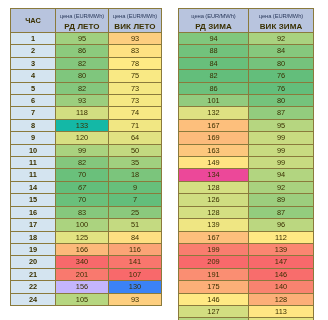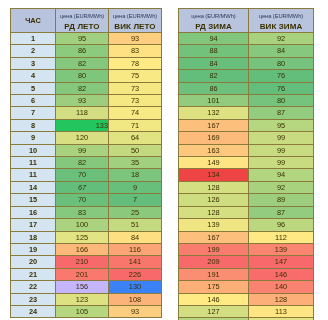--- a/index.html
+++ b/index.html
@@ -140,21 +140,21 @@
           <td class="bb bl br" style="background: rgb(156, 206, 126);">93</td>
           <td class="bl br" style="background: rgb(245, 232, 131);">73</td>
         </tr>
         <tr>
           <td class="hour">7</td>
           <td class="bt bl br" style="background: rgb(210, 222, 129);">118</td>
           <td class="bl br" style="background: rgb(247, 233, 132);">74</td>
         </tr>
         <tr>
           <td class="hour">8</td>
-          <td class="bl br" style="background: #22c55e; text-align: right;">133</td>
+          <td class="bl br" style="background: #14b8a6;">133</td>
           <td class="bl br" style="background: rgb(241, 231, 131);">71</td>
         </tr>
         <tr>
           <td class="hour">9</td>
           <td class="bb bl br" style="background: rgb(215, 223, 130);">120</td>
           <td class="bb bl br" style="background: rgb(225, 226, 130);">64</td>
         </tr>
         <tr>
           <td class="hour">10</td>
           <td class="bt bl br" style="background: rgb(169, 210, 127);">99</td>
@@ -195,37 +195,32 @@
           <td class="bt bl br" style="background: rgb(226, 227, 130);">125</td>
           <td class="bt bl br" style="background: rgb(254, 223, 130);">84</td>
         </tr>
         <tr>
           <td class="hour">19</td>
           <td class="bl br" style="background: rgb(252, 185, 122);">166</td>
           <td class="bl br" style="background: rgb(251, 164, 118);">116</td>
         </tr>
         <tr>
           <td class="hour">20</td>
-          <td class="bl br" style="background: rgb(248, 105, 107);">210</td>
+          <td class="bl br" style="background: rgb(248, 105, 107);">340</td>
           <td class="bl br" style="background: rgb(249, 118, 109);">141</td>
         </tr>
         <tr>
           <td class="hour">21</td>
           <td class="bl br" style="background: rgb(249, 121, 110);">201</td>
-          <td class="bl br" style="background: rgb(248, 105, 107);">226</td>
+          <td class="bl br" style="background: rgb(248, 105, 107);">107</td>
         </tr>
         <tr>
           <td class="hour">22</td>
           <td class="bb bl br" style="background: #c4b5fd;">156</td>
           <td class="bb bl br" style="background: #3b82f6;">130</td>
-        </tr>
-        <tr>
-          <td class="hour">23</td>
-          <td class="bt bl br" style="background: rgb(221, 225, 130);">123</td>
-          <td class="bt bl br" style="background: rgb(252, 179, 121);">108</td>
         </tr>
         <tr>
           <td class="hour">24</td>
           <td class="bb bl br" style="background: rgb(182, 214, 128);">105</td>
           <td class="bb bl br" style="background: rgb(253, 206, 127);">93</td>
         </tr>
       </tbody>
   </table>
 
   <table class="grid" id="tbl-winter">
@@ -284,21 +279,21 @@
         </tr>
         <tr>
           <td class="bl br" style="background: rgb(253, 199, 125);">163</td>
           <td class="bl br" style="background: rgb(200, 219, 129);">99</td>
         </tr>
         <tr>
           <td class="bb bl br" style="background: rgb(255, 228, 131);">149</td>
           <td class="bl br" style="background: rgb(200, 219, 129);">99</td>
         </tr>
         <tr>
-          <td class="bt bl br" style="background: #ef4444;">134</td>
+          <td class="bt bl br" style="background: #ec4899;">134</td>
           <td class="bl br" style="background: rgb(178, 213, 128);">94</td>
         </tr>
         <tr>
           <td class="bl br" style="background: rgb(212, 223, 130);">128</td>
           <td class="bl br" style="background: rgb(169, 210, 127);">92</td>
         </tr>
         <tr>
           <td class="bl br" style="background: rgb(207, 221, 129);">126</td>
           <td class="bl br" style="background: rgb(156, 206, 126);">89</td>
         </tr>

